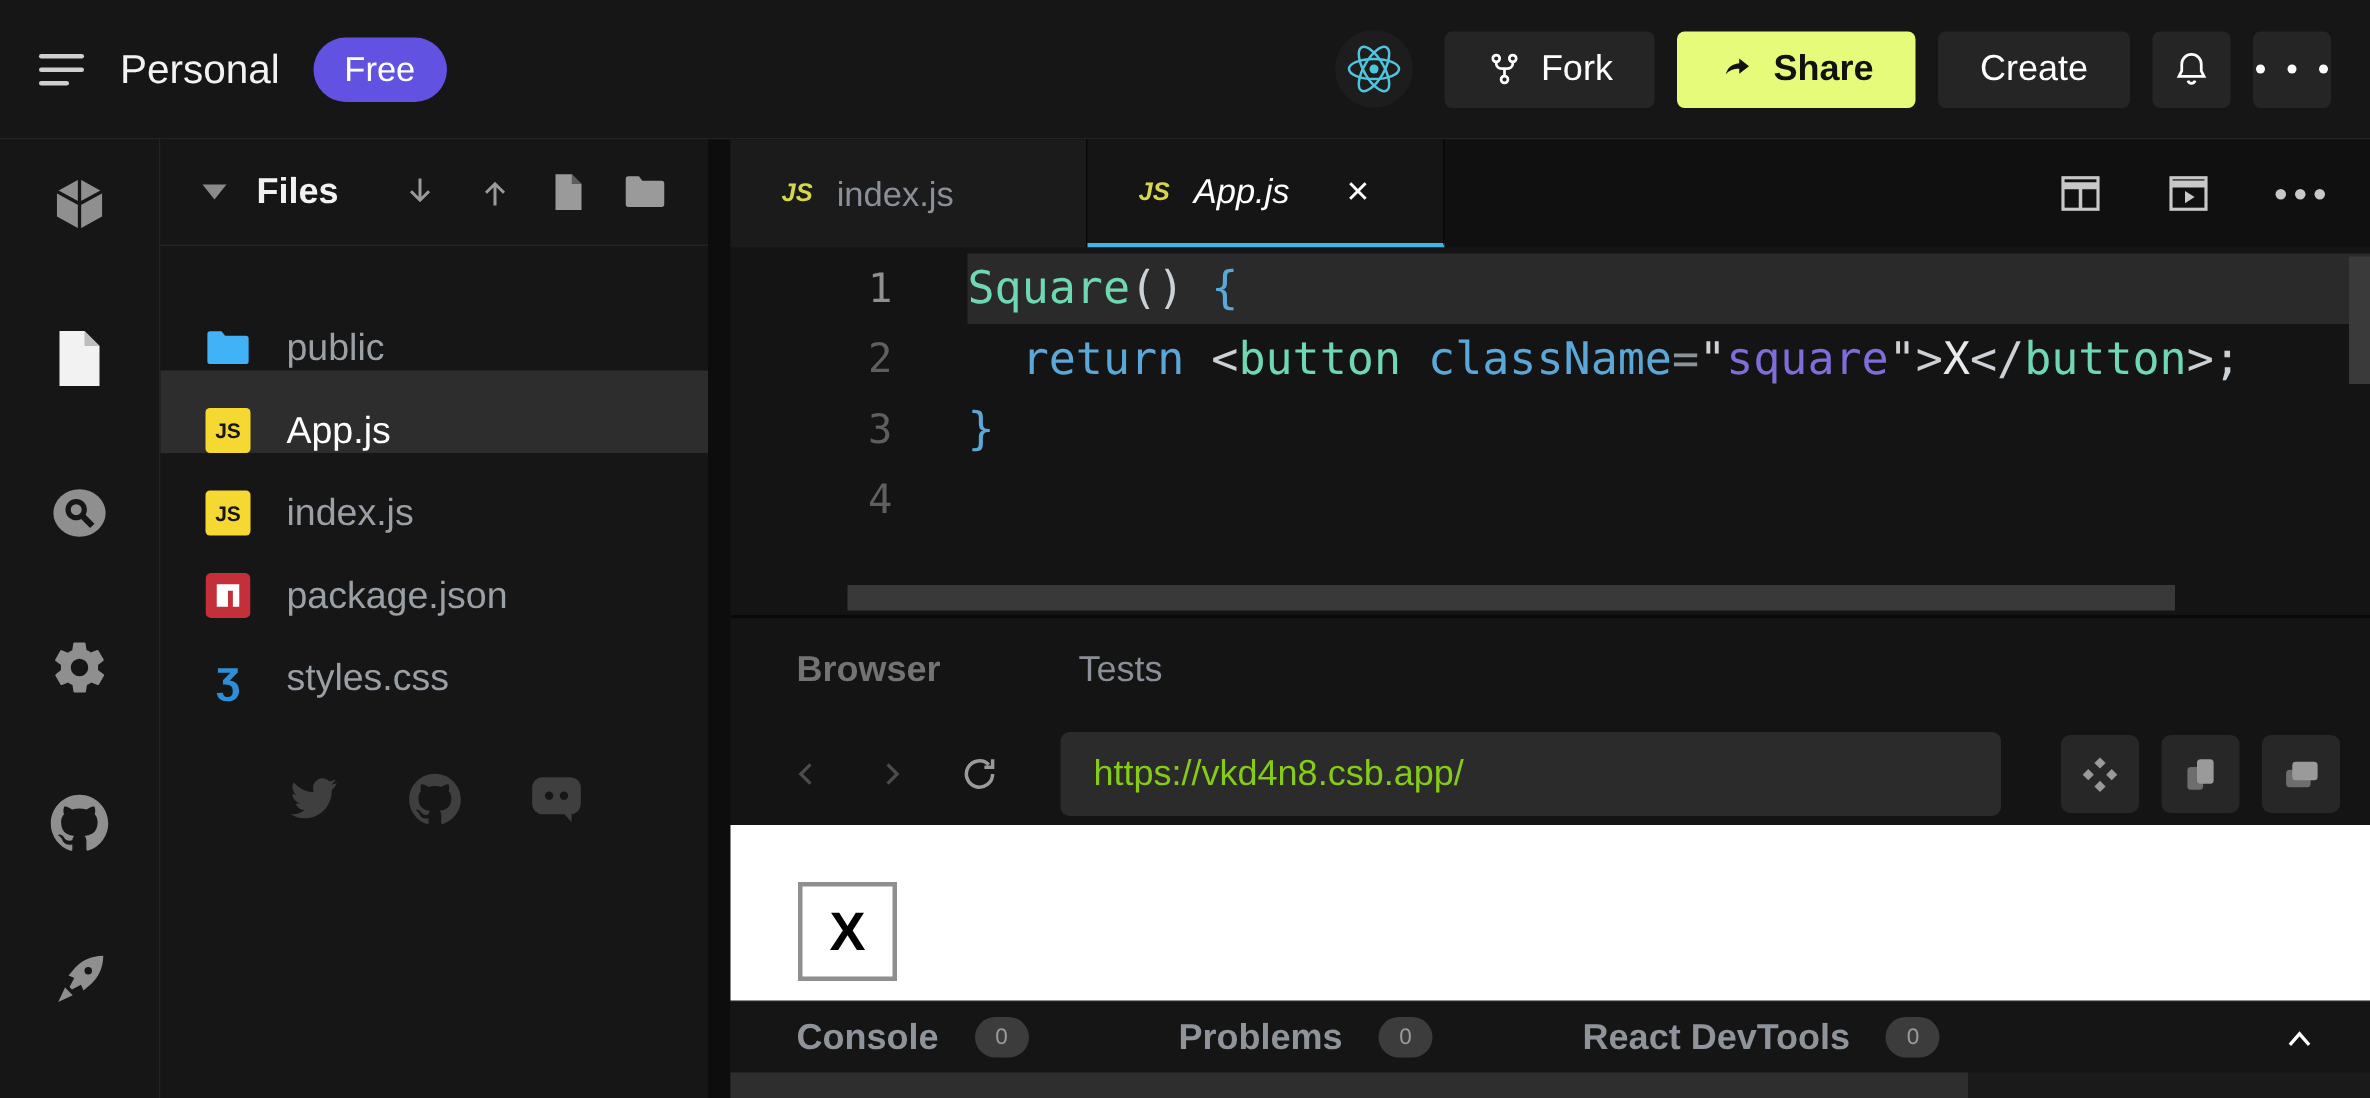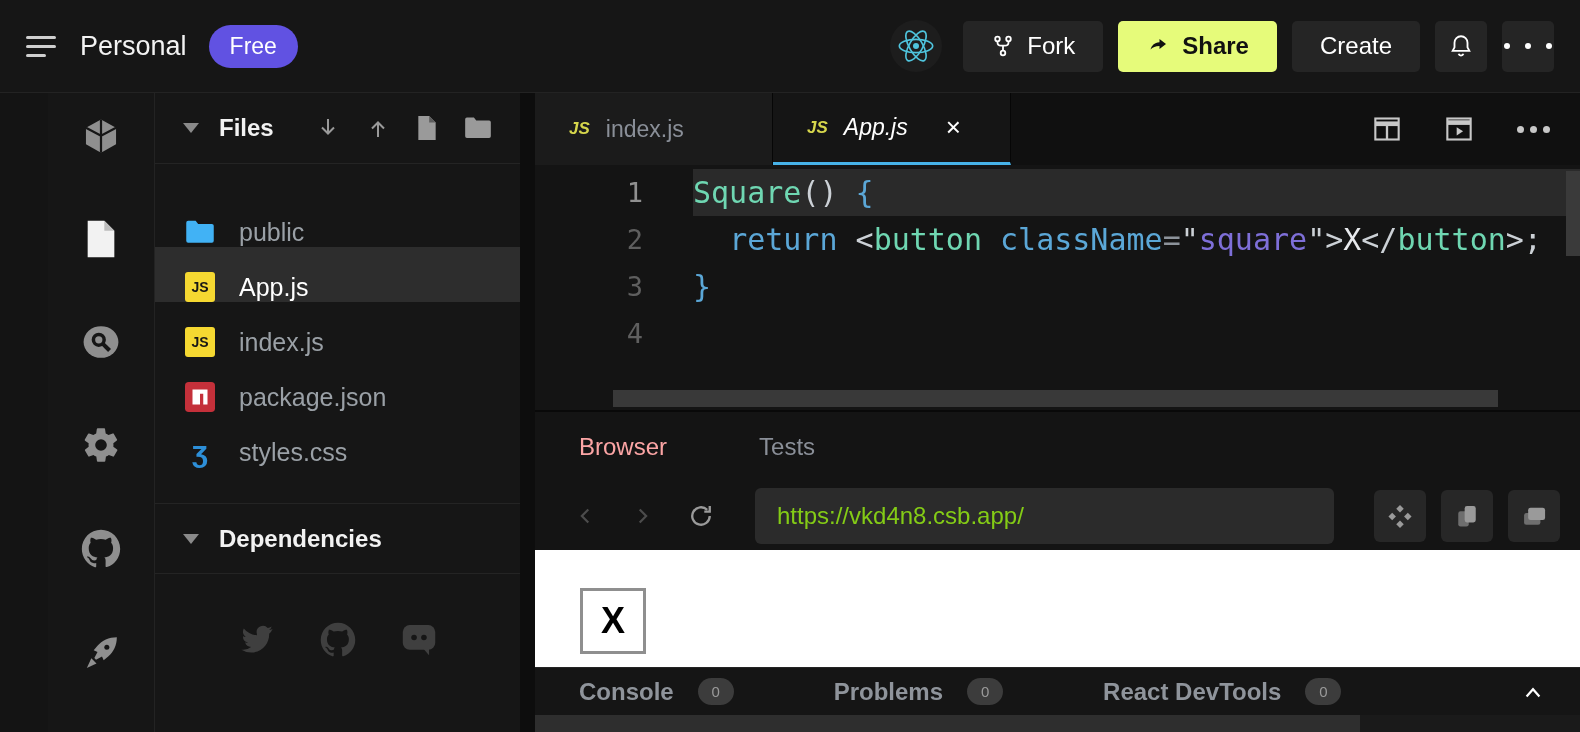--- a/index.html
+++ b/index.html
@@ -19,21 +19,21 @@
   .tb-right { display:flex; align-items:center; gap:15px; }
   .react-logo { width:52px; height:52px; border-radius:50%; background:#1d1d1d;
                 display:grid; place-items:center; margin-right:6px; }
   .btn { height:51px; display:flex; align-items:center; gap:12px; border-radius:5px;
          font-size:24px; padding:0 28px; cursor:pointer; background:#252525; color:#fff; }
   .btn-share { background:#e6fb7a; color:#111; font-weight:600; }
   .btn-icon { width:52px; justify-content:center; padding:0; }
   .kebab i { display:block; width:6px; height:6px; border-radius:50%; background:#fff; margin:4px auto; }
 
   
-  .main { display:flex; height:639px;padding-left:48px; }
+  .main { display:flex; height:639px; }
 
   
   .activitybar { width:107px; background:#161616; border-right:1px solid #232323;
                  display:flex; flex-direction:column; align-items:center; padding-top:24px; gap:64px; }
   .act { cursor:pointer; }
 
   
   .explorer { width:365px; background:#161616; display:flex; flex-direction:column; }
   .sec-header { height:71px; display:flex; align-items:center; gap:20px; padding:0 28px;
                 border-bottom:1px solid #242424; }
@@ -80,21 +80,21 @@
   .cline.active .lcontent { background:#2a2a2a; }
   .tok-kw{color:#5ba7d7}.tok-comp{color:#6fd7b2}.tok-str{color:#7e6fd8}
   .tok-pn{color:#ccd1d6}.tok-pl{color:#e8eaed}.tok-op{color:#8d939b}
   .hscroll { position:absolute; left:78px; bottom:3px; width:885px; height:17px; background:#393939; }
   .vscroll { position:absolute; right:0; top:6px; width:14px; height:85px; background:#3a3a3a; }
 
   
   .devtools { flex:1; background:#141414; border-top:2px solid #090909; display:flex; flex-direction:column; }
   .dev-tabs { height:70px; display:flex; align-items:center; padding-left:44px; gap:92px; }
   .dev-tab { font-size:24px; color:#8a8f98; cursor:pointer; }
-  .dev-tab.active { color:#fca5a5; font-weight:400; }
+  .dev-tab.active { color:#737373; font-weight:700; }
   .browser-toolbar { height:68px; display:flex; align-items:center; padding:0 20px 0 40px; gap:34px; }
   .nav-ic { cursor:pointer; }
   .urlbar { flex:1; height:56px; background:#2b2b2b; border-radius:6px; display:flex; align-items:center;
             padding:0 22px; font-size:24px; color:#84cc16; margin-left:6px; }
   .tool-btn { width:52px; height:52px; background:#272727; border-radius:6px; display:grid;
               place-items:center; cursor:pointer; flex:none; }
   .tb-group { display:flex; gap:15px; margin-left:6px; }
   .preview { flex:1; background:#ffffff; position:relative; }
   .sq-button { position:absolute; left:45px; top:38px; width:66px; height:66px; background:#fff;
                border:3px solid #8f8f8f; color:#000; font-weight:bold; font-size:36px;
@@ -268,24 +268,20 @@
           <span class="fname">package.json</span>
         </div>
         <div class="file-row">
           <span class="ficon">
             <span class="cssglyph">ʒ</span>
           </span>
           <span class="fname">styles.css</span>
         </div>
       </div>
 
-    <div class="sec-header deps-header">
-      <span class="tri"></span>
-      <span class="sec-title">Dependencies</span>
-    </div>
 
     <div class="social">
       <span>
         <svg width="38" height="34" viewBox="0 0 24 24">
             <path fill="#3f3f3f" d="M23 4.9c-.8.36-1.66.6-2.56.71a4.48 4.48 0 0 0 1.96-2.47c-.86.51-1.82.88-2.84 1.08A4.47 4.47 0 0 0 11.9 8.3c0 .35.04.69.11 1.02A12.7 12.7 0 0 1 2.7 4.6a4.47 4.47 0 0 0 1.38 5.97c-.73-.02-1.42-.22-2.02-.56v.06a4.48 4.48 0 0 0 3.59 4.39c-.38.1-.77.16-1.18.16-.29 0-.57-.03-.84-.08a4.48 4.48 0 0 0 4.18 3.11A8.98 8.98 0 0 1 1 19.54a12.67 12.67 0 0 0 6.86 2.01c8.23 0 12.73-6.82 12.73-12.73 0-.19 0-.39-.01-.58A9.1 9.1 0 0 0 23 4.9z"></path>
           </svg>
       </span>
       <span>
         <svg width="36" height="36" viewBox="0 0 24 24">
             <path fill="#3f3f3f" d="M12 .5C5.65.5.5 5.65.5 12c0 5.08 3.29 9.39 7.86 10.91.58.11.79-.25.79-.56 0-.28-.01-1.02-.02-2-3.2.7-3.88-1.54-3.88-1.54-.52-1.33-1.28-1.68-1.28-1.68-1.04-.71.08-.7.08-.7 1.15.08 1.76 1.18 1.76 1.18 1.03 1.75 2.69 1.25 3.34.96.1-.75.4-1.25.72-1.54-2.55-.29-5.24-1.28-5.24-5.68 0-1.26.45-2.28 1.18-3.09-.12-.29-.51-1.46.11-3.05 0 0 .96-.31 3.15 1.18a10.9 10.9 0 0 1 5.74 0c2.19-1.49 3.15-1.18 3.15-1.18.62 1.59.23 2.76.11 3.05.73.81 1.18 1.83 1.18 3.09 0 4.41-2.69 5.38-5.25 5.67.41.35.77 1.05.77 2.12 0 1.53-.01 2.76-.01 3.14 0 .31.21.67.8.56A11.5 11.5 0 0 0 23.5 12C23.5 5.65 18.35.5 12 .5z"></path>

